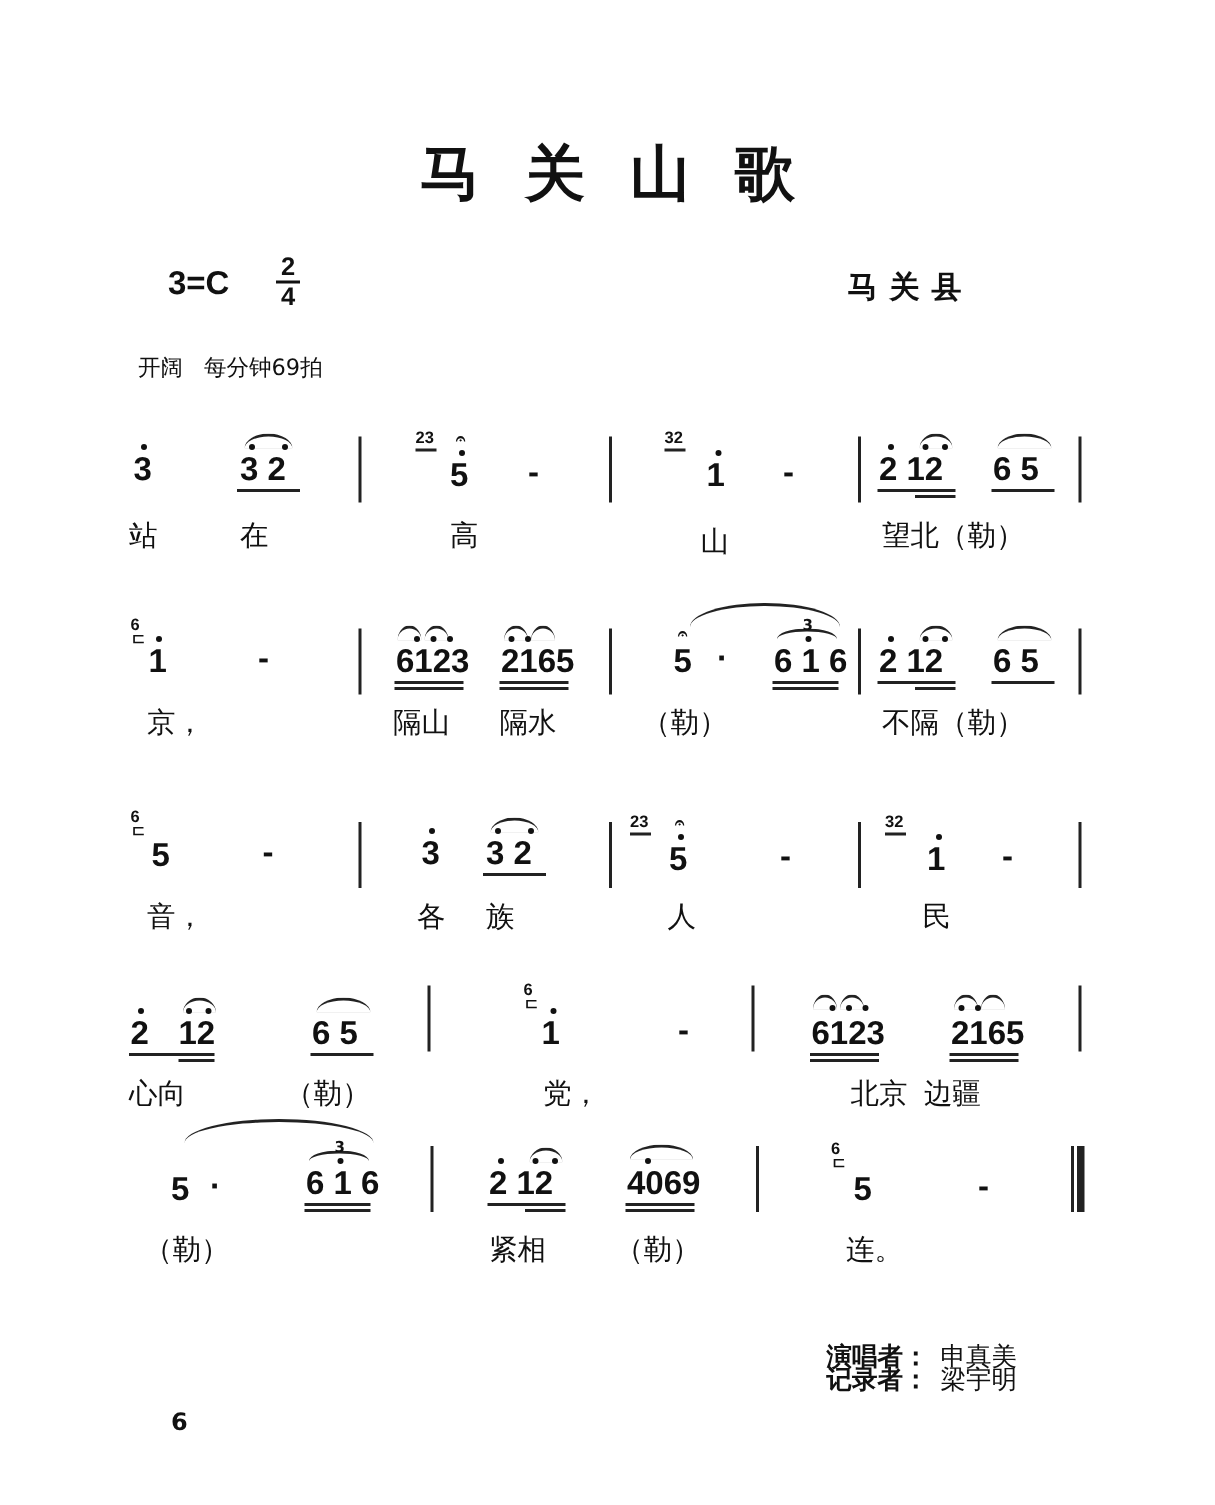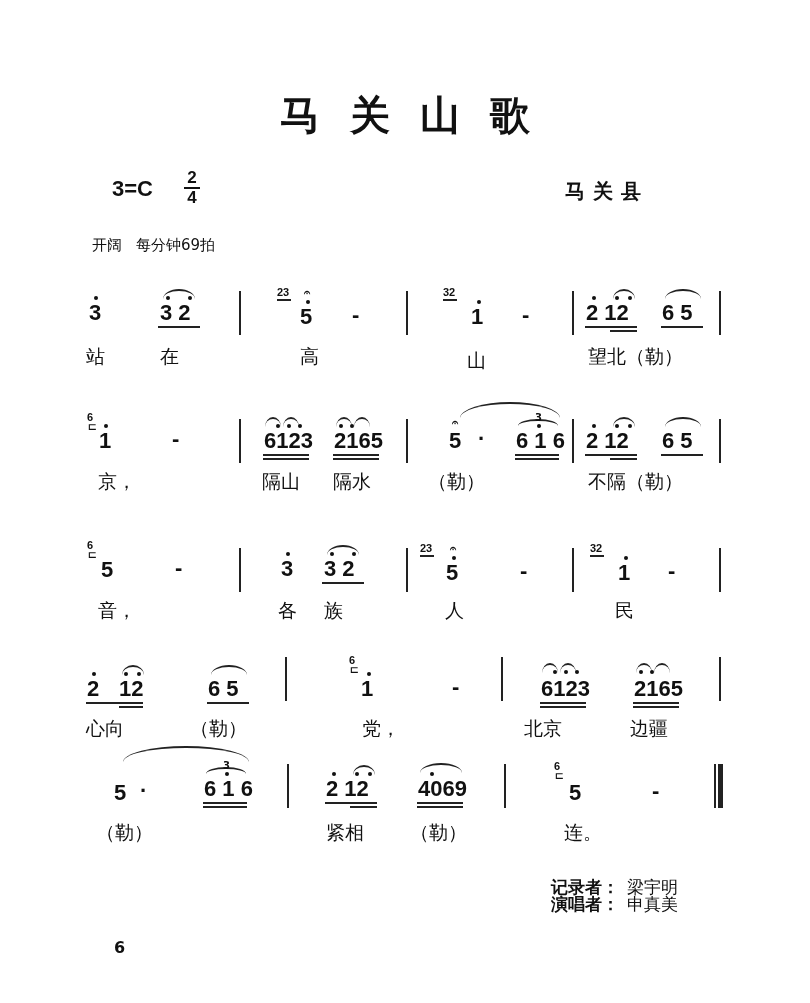--- a/index.html
+++ b/index.html
@@ -239,22 +239,22 @@
   <div class="abs dot" style="left:650px;top:670px"></div>
   <div class="abs note" style="left:634px;top:677px">2165</div>
   <div class="abs ul" style="left:633px;top:702px;width:46px"></div>
   <div class="abs ul" style="left:633px;top:706px;width:46px"></div>
 
   <div class="abs bar" style="left:719px;top:657px"></div>
 
   <div class="abs lyric" style="left:86px;top:716px">心向</div>
   <div class="abs lyric" style="left:190px;top:716px">（勒）</div>
   <div class="abs lyric" style="left:362px;top:716px">党，</div>
-  <div class="abs lyric" style="left:524px;top:716px">北京</div>
-  <div class="abs lyric" style="left:630px;top:716px">边疆</div>
+  <div class="abs lyric" style="left:567px;top:716px">北京</div>
+  <div class="abs lyric" style="left:616px;top:716px">边疆</div>
 </div>
 
 <div>
   <div class="abs slur" style="left:123px;top:746px;width:126px;height:14px"></div>
   <div class="abs note" style="left:114px;top:781px">5</div>
   <div class="abs note" style="left:140px;top:779px">·</div>
 
   <div class="abs slur" style="left:206px;top:767px;width:40px;height:5px"></div>
   <div class="abs triplet" style="left:223px;top:760px">3</div>
   <div class="abs dot" style="left:225px;top:772px"></div>
@@ -287,20 +287,20 @@
 
   <div class="abs bar" style="left:714px;top:764px;width:2px"></div>
   <div class="abs bar final" style="left:718px;top:764px"></div>
 
   <div class="abs lyric" style="left:96px;top:820px">（勒）</div>
   <div class="abs lyric" style="left:326px;top:820px">紧相</div>
   <div class="abs lyric" style="left:410px;top:820px">（勒）</div>
   <div class="abs lyric" style="left:564px;top:820px">连。</div>
 </div>
 
-<div class="abs credit" style="left:551px;top:876px">
+<div class="abs credit" style="left:551px;top:908px">
   <span class="lbl">记录者：</span><span class="name">梁宇明</span>
 </div>
 <div class="abs credit" style="left:551px;top:893px">
   <span class="lbl">演唱者：</span><span class="name">申真美</span>
 </div>
 
 <div class="abs pagenum">6</div>
 
 </body></html>

